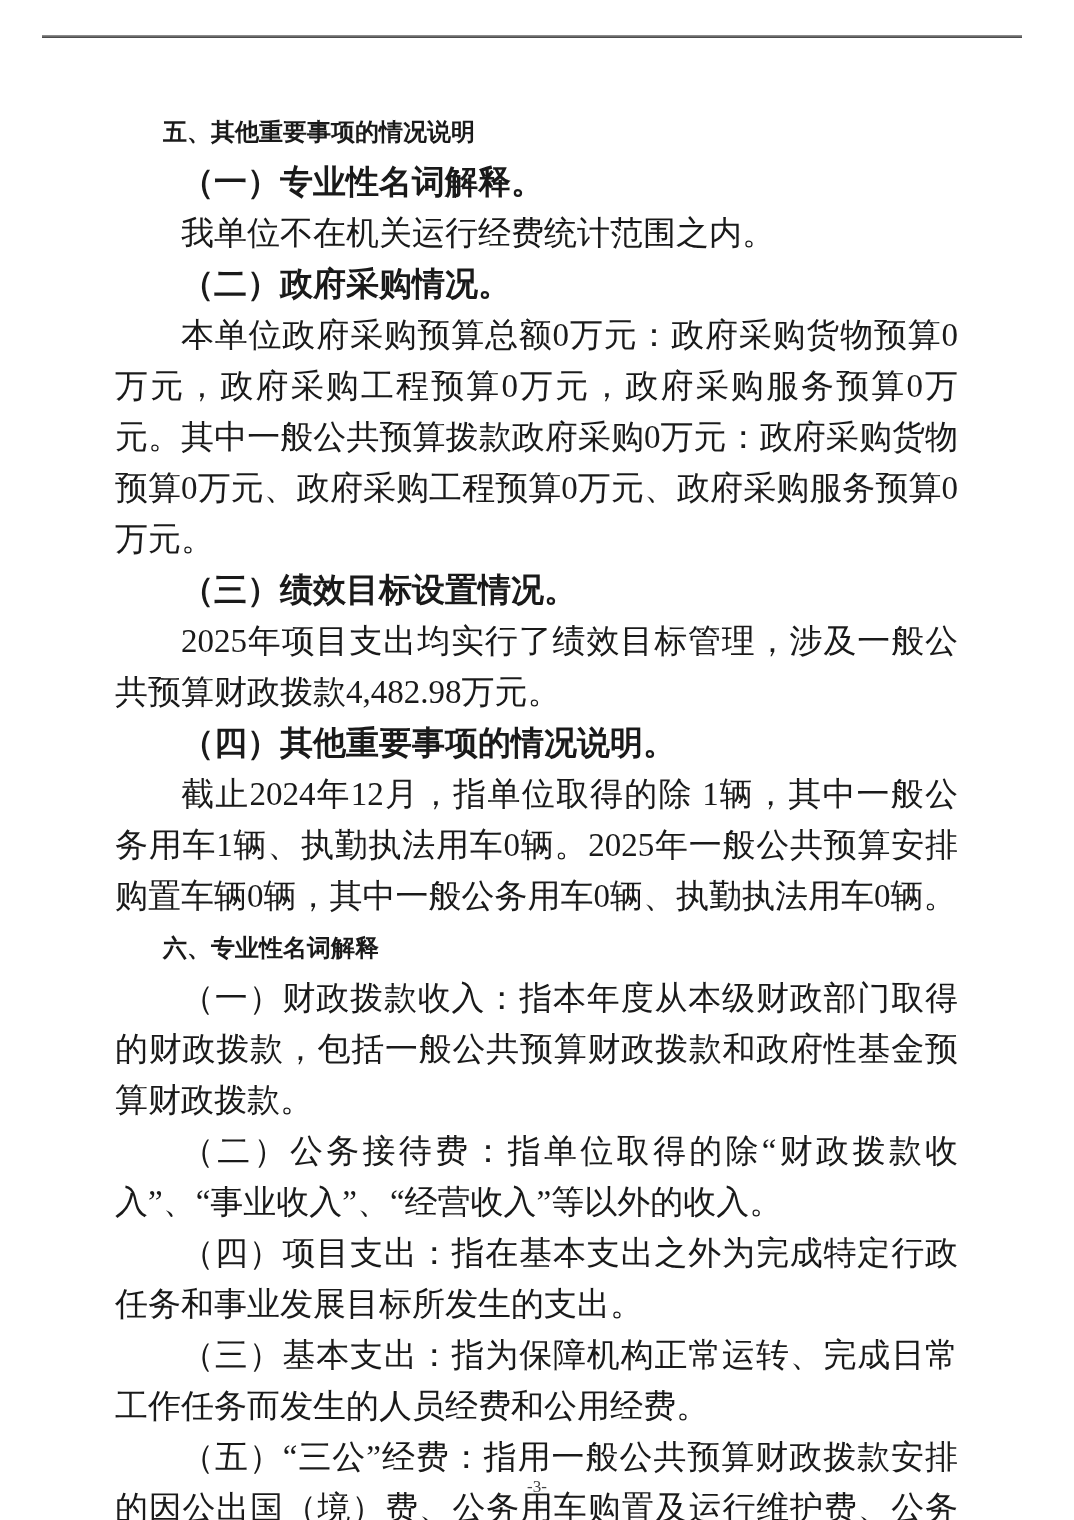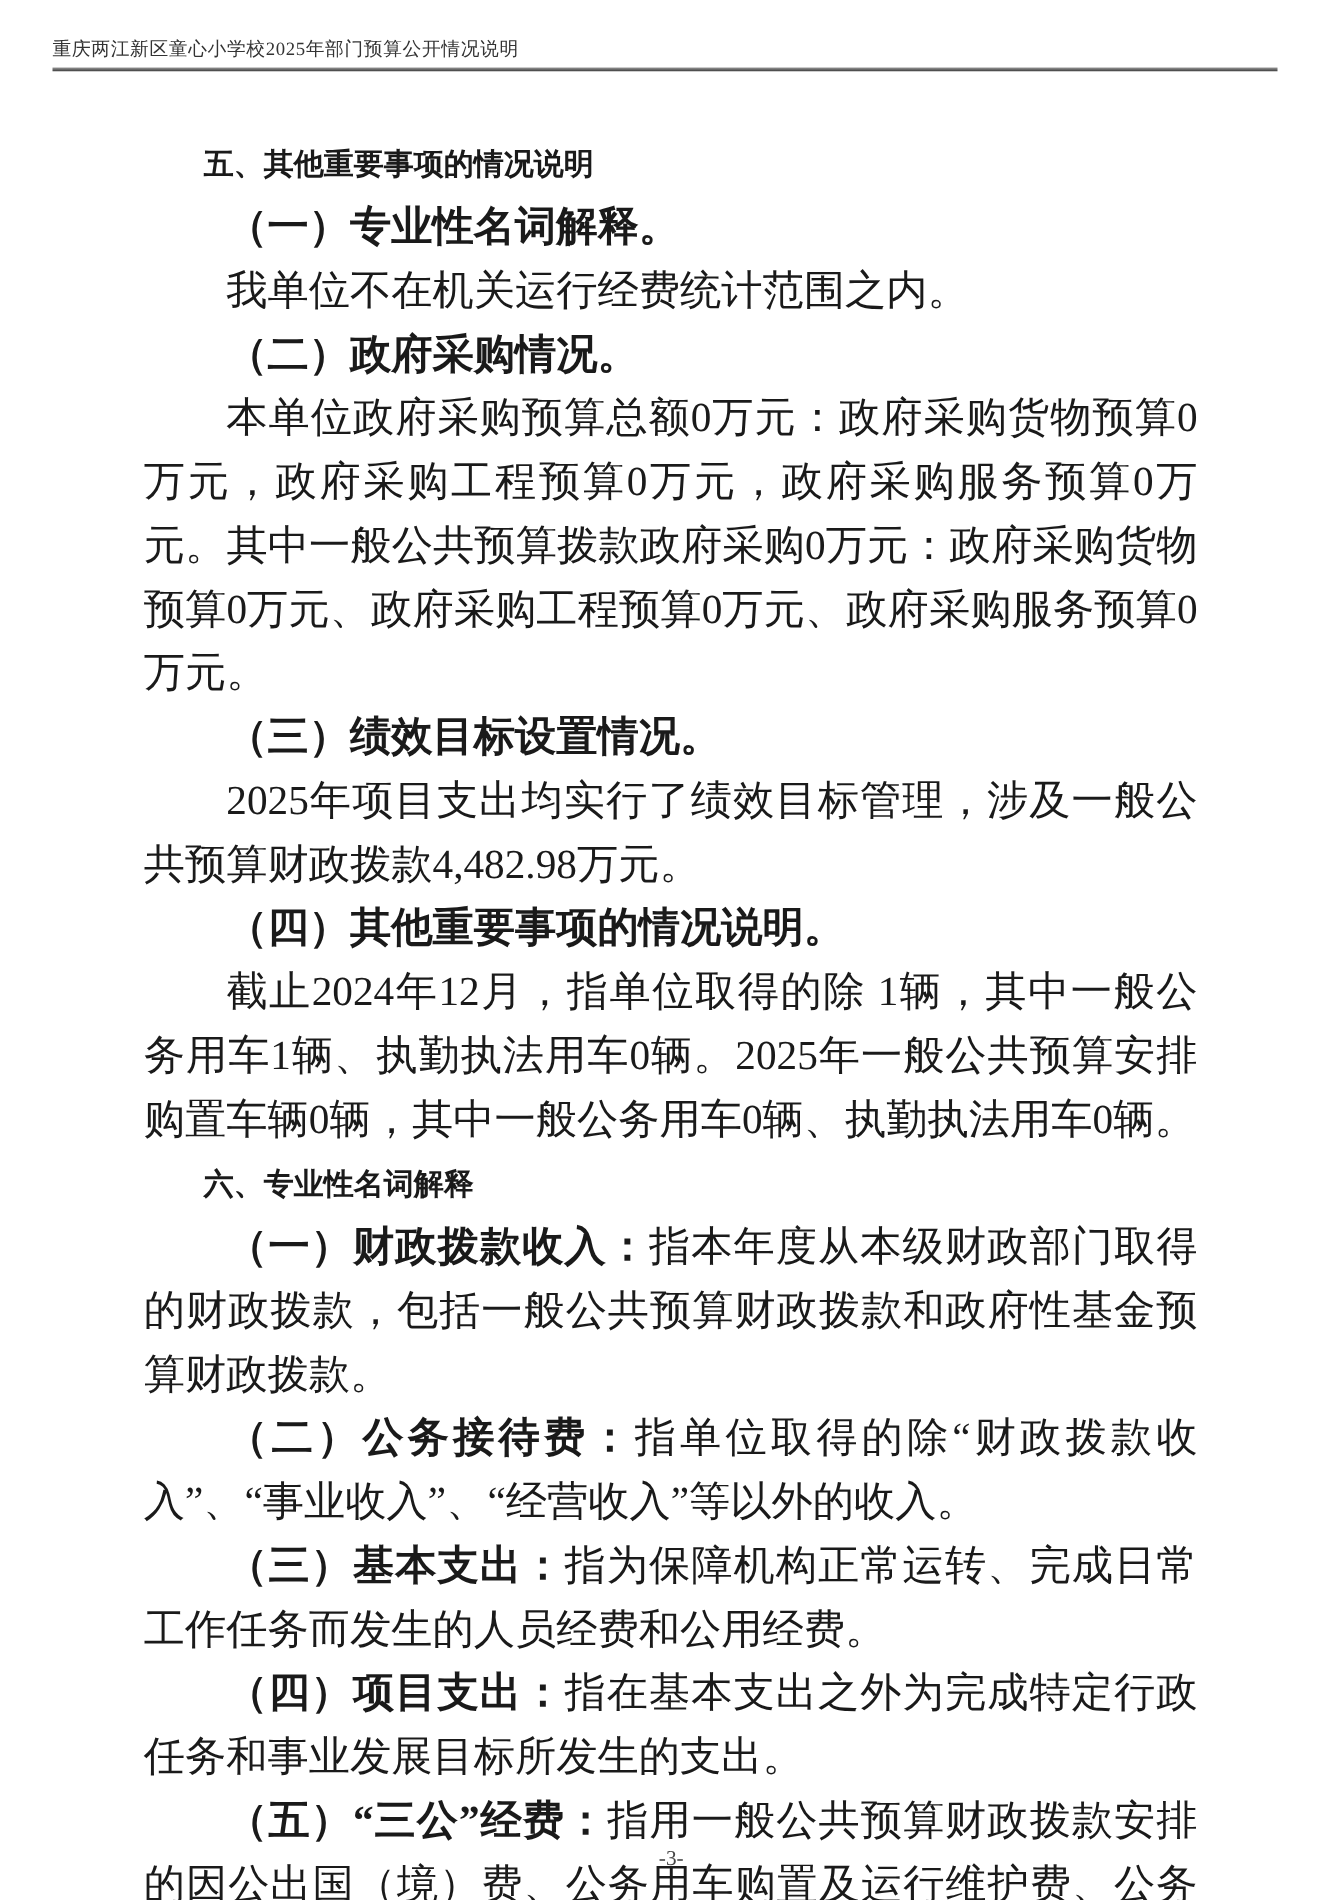--- a/index.html
+++ b/index.html
@@ -41,59 +41,58 @@
     text-justify: inter-ideograph;
     color: var(--text, #1a1a1a);
   }
   .content p { text-indent: 2em; }
   p.heading {
     font-family: "Liberation Sans", sans-serif;
     font-weight: bold;
     font-size: 24px;
   }
   p.sub { font-weight: bold; }
-  .term-label { font-weight: bold; margin-top: 39px; }
+  .term-label { font-weight: normal; margin-top: 39px; }
   .page-footer {
     position: absolute;
     left: 0;
     right: 0;
     bottom: 23px;
     text-align: center;
   }
   .page-number {
     font-size: 17px;
     color: var(--footer_text, #444444);
     font-family: "Liberation Serif", serif;
   }
 </style>
 </head>
 <body>
 
 <div class="page">
 
   <div class="doc-header">
-    <div class="doc-header-title">重庆两江新区童心小学校2025年部门预算公开情况说明</div>
     <div class="doc-header-rule"></div>
   </div>
 
   <main class="content">
     <p class="heading">五、其他重要事项的情况说明</p>
     <p class="sub">（一）专业性名词解释。</p>
     <p class="body">我单位不在机关运行经费统计范围之内。</p>
     <p class="sub">（二）政府采购情况。</p>
     <p class="body">本单位政府采购预算总额0万元：政府采购货物预算0万元，政府采购工程预算0万元，政府采购服务预算0万元。其中一般公共预算拨款政府采购0万元：政府采购货物预算0万元、政府采购工程预算0万元、政府采购服务预算0万元。</p>
     <p class="sub">（三）绩效目标设置情况。</p>
     <p class="body">2025年项目支出均实行了绩效目标管理，涉及一般公共预算财政拨款4,482.98万元。</p>
     <p class="sub">（四）其他重要事项的情况说明。</p>
     <p class="body">截止2024年12月，指单位取得的除 1辆，其中一般公务用车1辆、执勤执法用车0辆。2025年一般公共预算安排购置车辆0辆，其中一般公务用车0辆、执勤执法用车0辆。</p>
     <p class="heading">六、专业性名词解释</p>
     <p class="body term"><span class="term-label">（一）财政拨款收入：</span><span>指本年度从本级财政部门取得的财政拨款，包括一般公共预算财政拨款和政府性基金预算财政拨款。</span></p>
     <p class="body term"><span class="term-label">（二）公务接待费：</span><span>指单位取得的除“财政拨款收入”、“事业收入”、“经营收入”等以外的收入。</span></p>
+    <p class="body term"><span class="term-label">（四）项目支出：</span><span>指在基本支出之外为完成特定行政任务和事业发展目标所发生的支出。</span></p>
     <p class="body term"><span class="term-label">（三）基本支出：</span><span>指为保障机构正常运转、完成日常工作任务而发生的人员经费和公用经费。</span></p>
-    <p class="body term"><span class="term-label">（四）项目支出：</span><span>指在基本支出之外为完成特定行政任务和事业发展目标所发生的支出。</span></p>
     <p class="body term"><span class="term-label">（五）“三公”经费：</span><span>指用一般公共预算财政拨款安排的因公出国（境）费、公务用车购置及运行维护费、公务接待费。其中，</span></p>
   </main>
 
   <footer class="page-footer">
     <span class="page-number">-3-</span>
   </footer>
 
 </div>
 
 </body></html>

